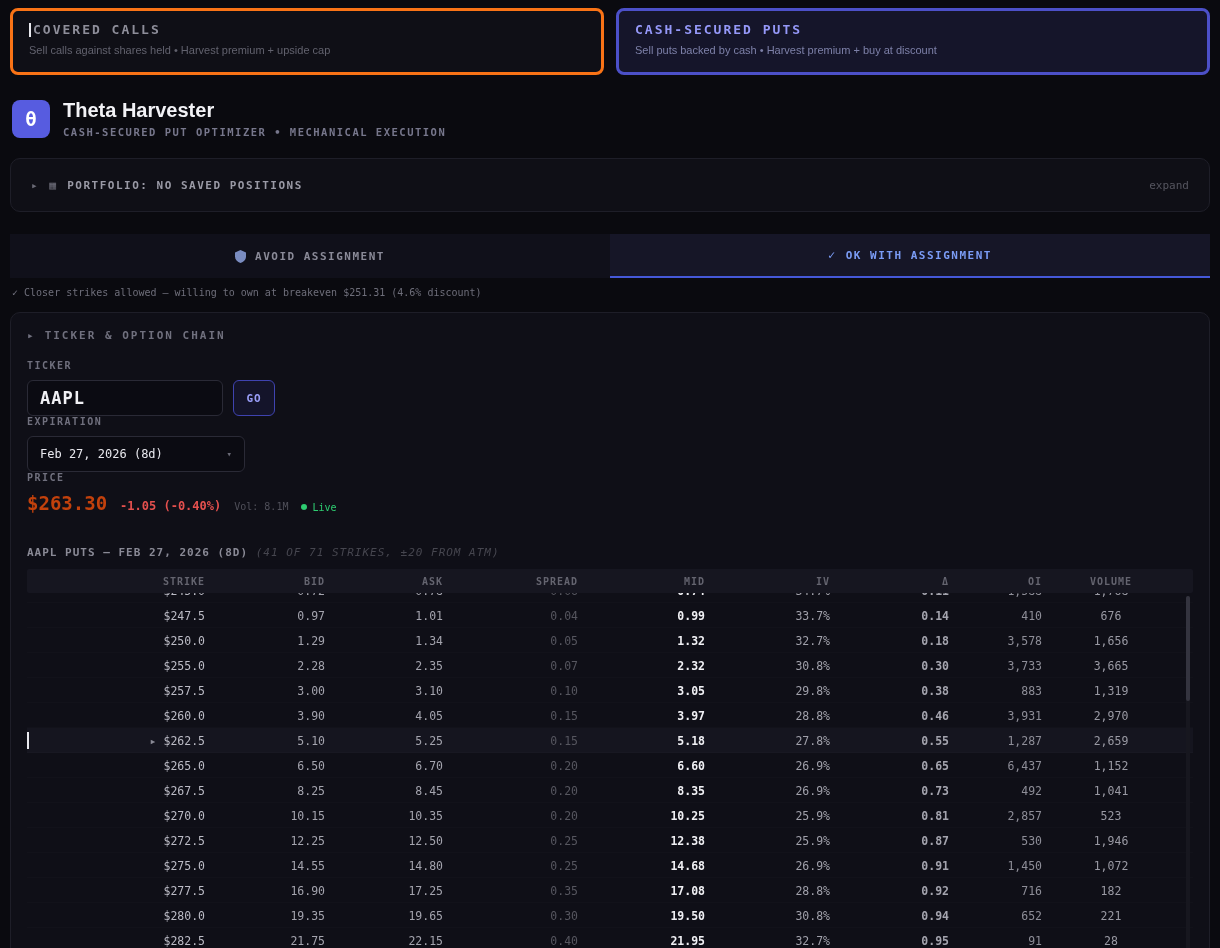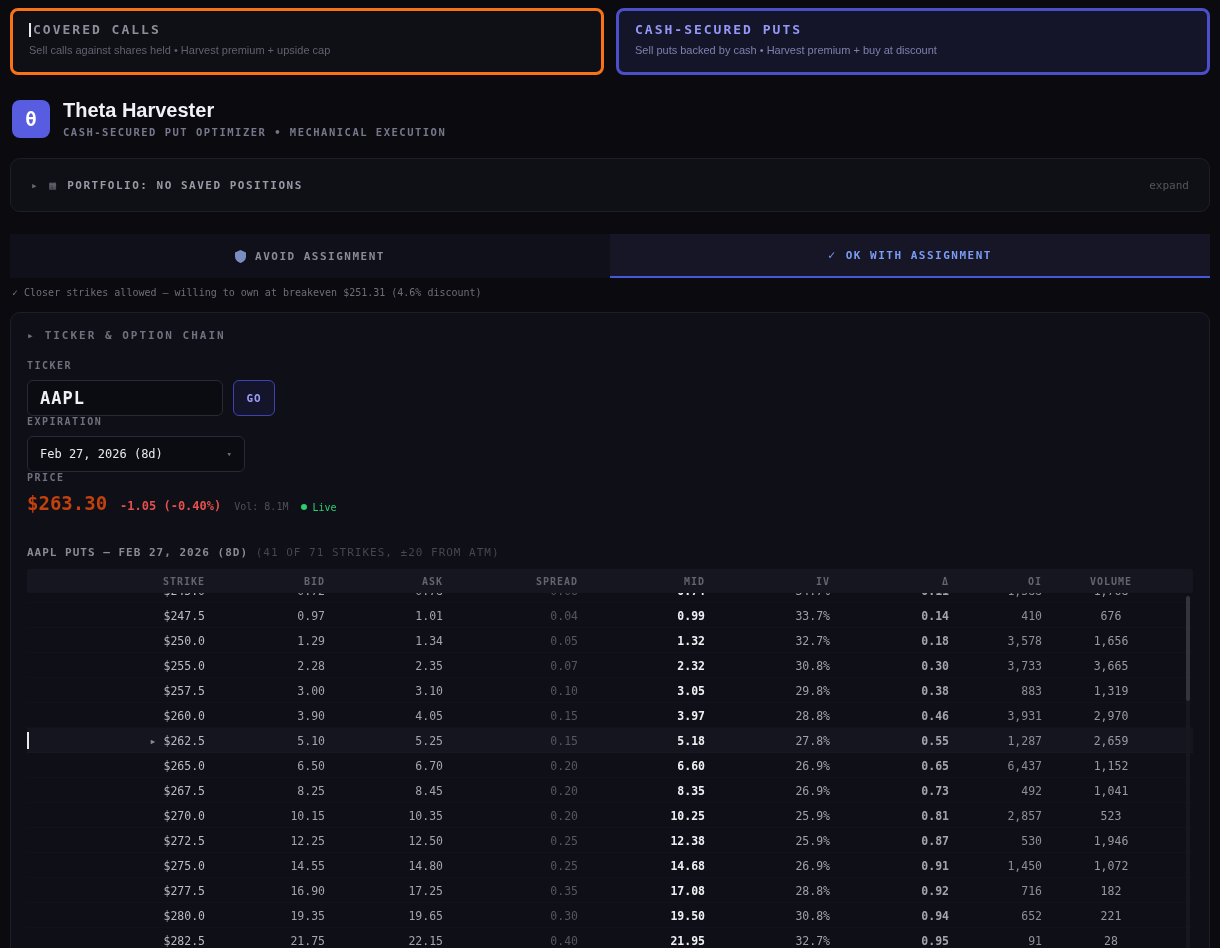--- a/index.html
+++ b/index.html
@@ -60,21 +60,21 @@
   .price-line { display:flex; align-items:baseline; gap:13px; height:36px; }
   .price-value { font-size:19px; font-weight:bold; color:#c2410c; }
   .price-change { font-size:12px; font-weight:bold; color:#e4504e; }
   .price-vol { font-size:10px; color:#50505a; }
   .live-badge { font-size:10px; color:#2ecc71; display:flex; align-items:center; gap:5px; }
   .live-dot { width:6px; height:6px; border-radius:50%; background:#2ecc71; }
 
   
   .table-title-row { font-size:11px; letter-spacing:1px; margin-bottom:10px; }
   .table-title { color:#8a8a96; font-weight:bold; }
-  .table-note { color:#46464f; }
+  .table-note { color:#46464f;font-style:italic; }
   .table-area { position:relative; }
   .t-header { display:flex; background:#161620; height:24px; align-items:center; border-radius:2px; }
   .t-header .c { font-size:10px; color:#64646f; letter-spacing:1px; font-weight:bold; }
   .c { text-align:right; flex:0 0 auto; }
   .c.strike { width:178px; } .c.bid { width:120px; } .c.ask { width:118px; }
   .c.spread { width:135px; } .c.mid { width:127px; } .c.iv { width:125px; }
   .c.delta { width:119px; } .c.oi { width:93px; } .c.vol { width:138px;text-align:center; }
   .rows-viewport { height:385px; overflow:hidden; position:relative; }
   .t-row { display:flex; height:25px; align-items:center; font-size:11.5px; position:relative; cursor:pointer; box-shadow:inset 0 -1px 0 rgba(255,255,255,0.015); }
   .rows-viewport .t-row:first-child { margin-top:-15px; }

